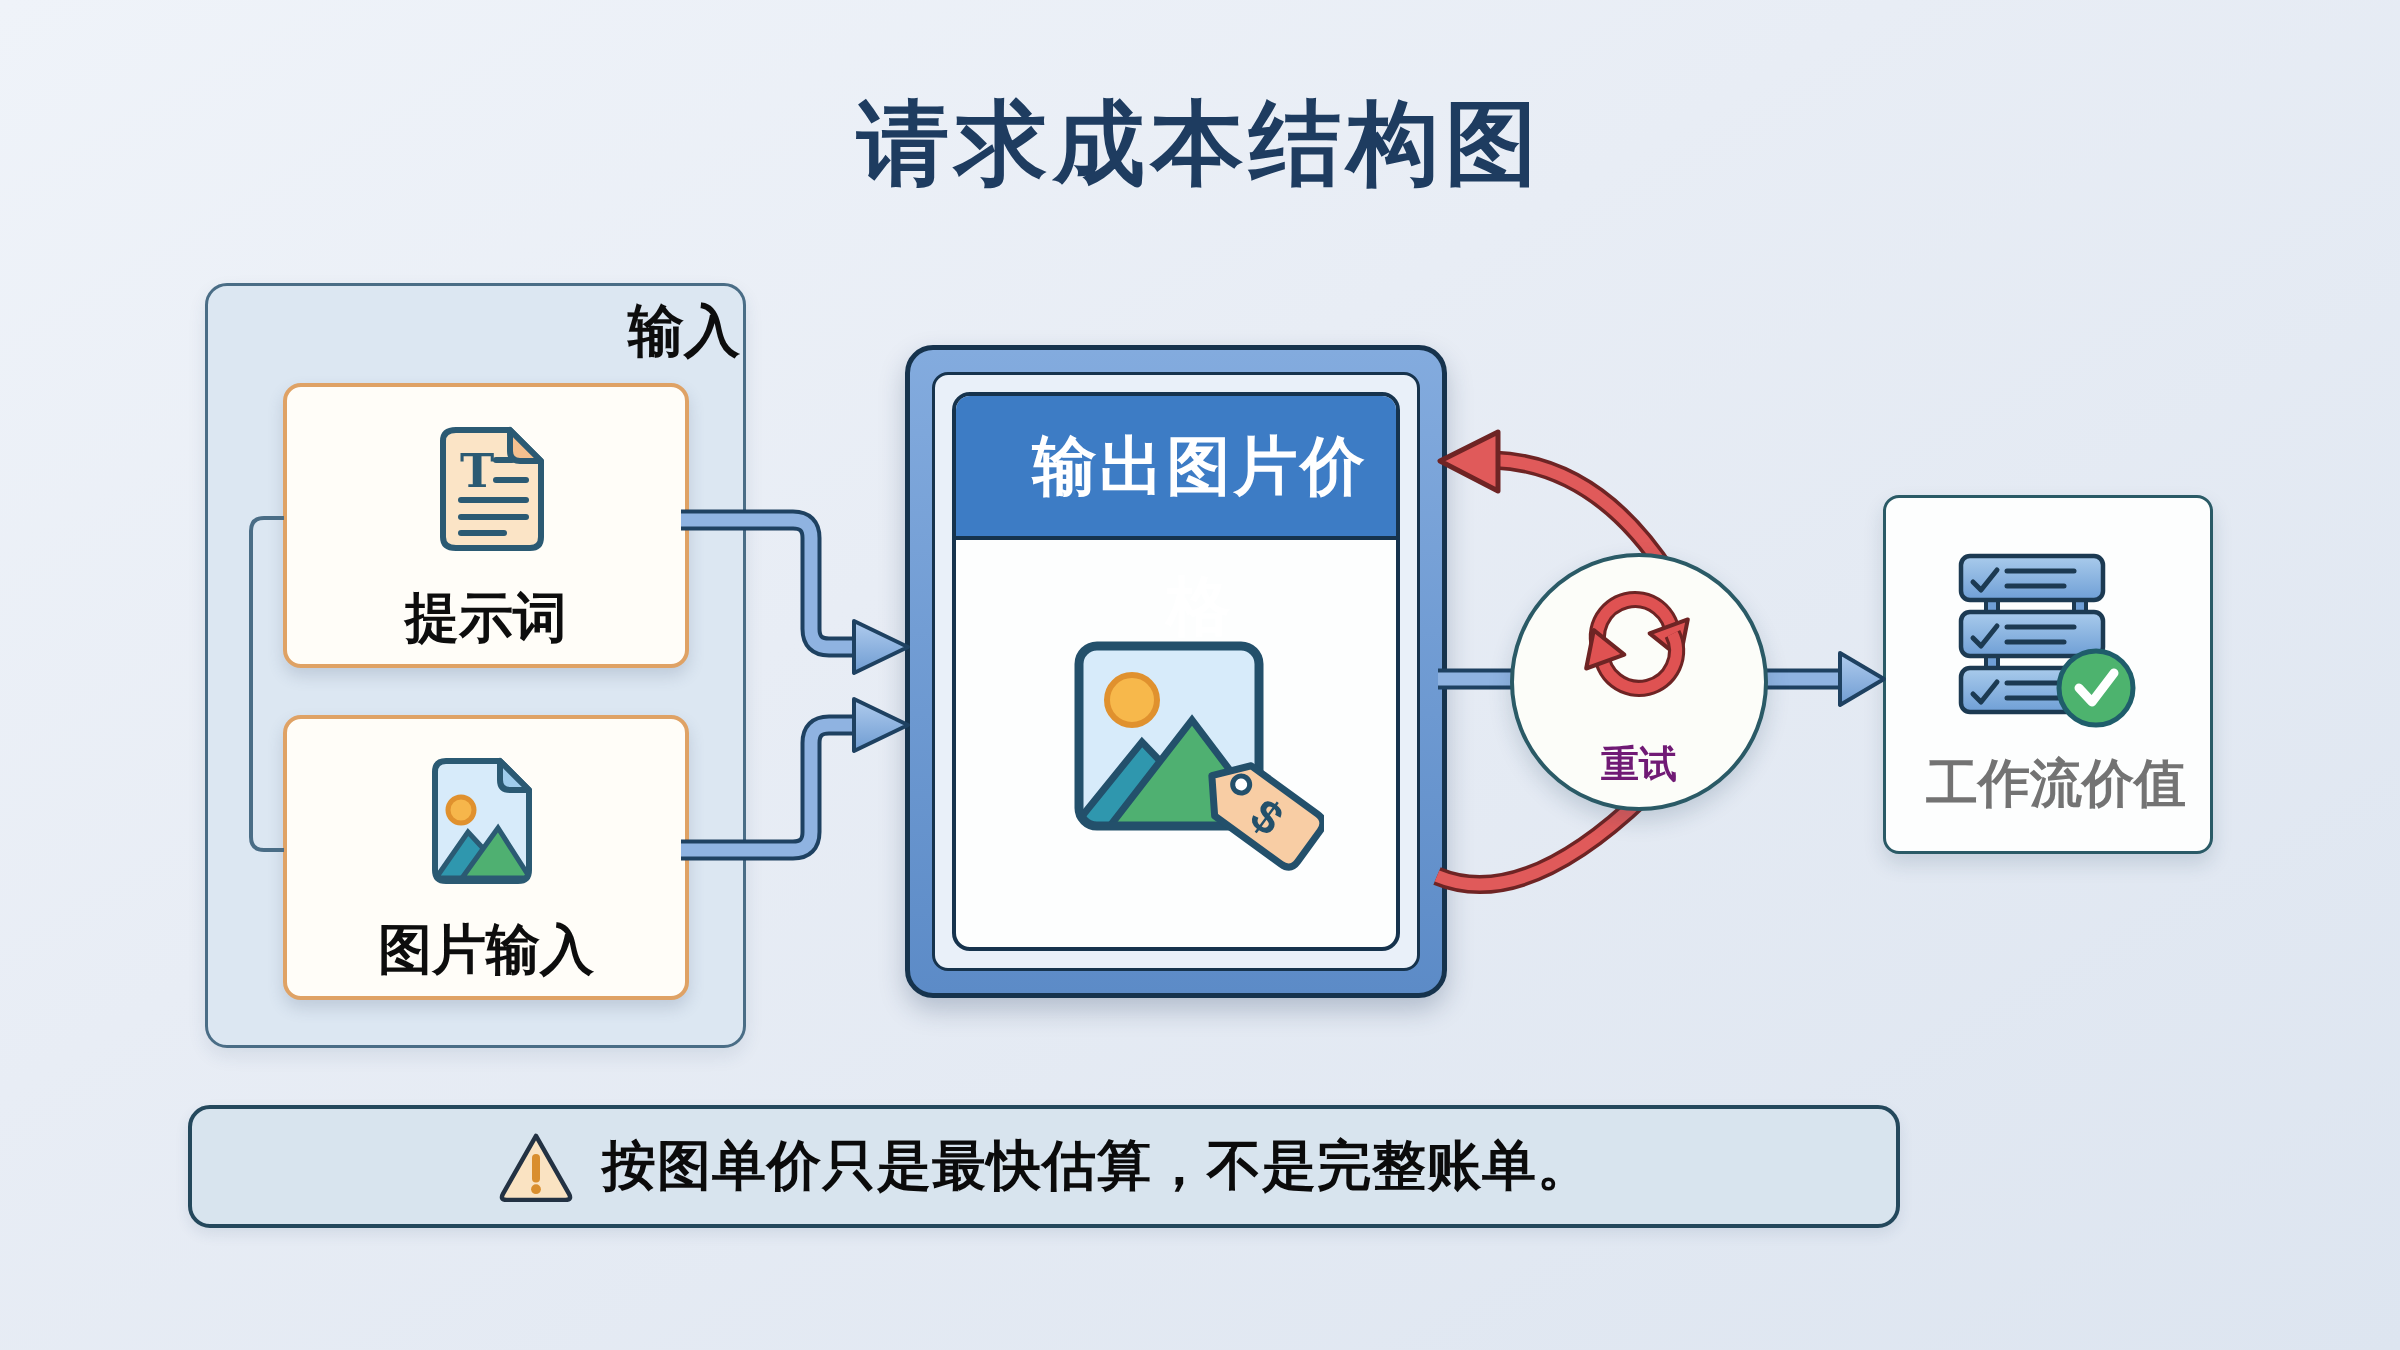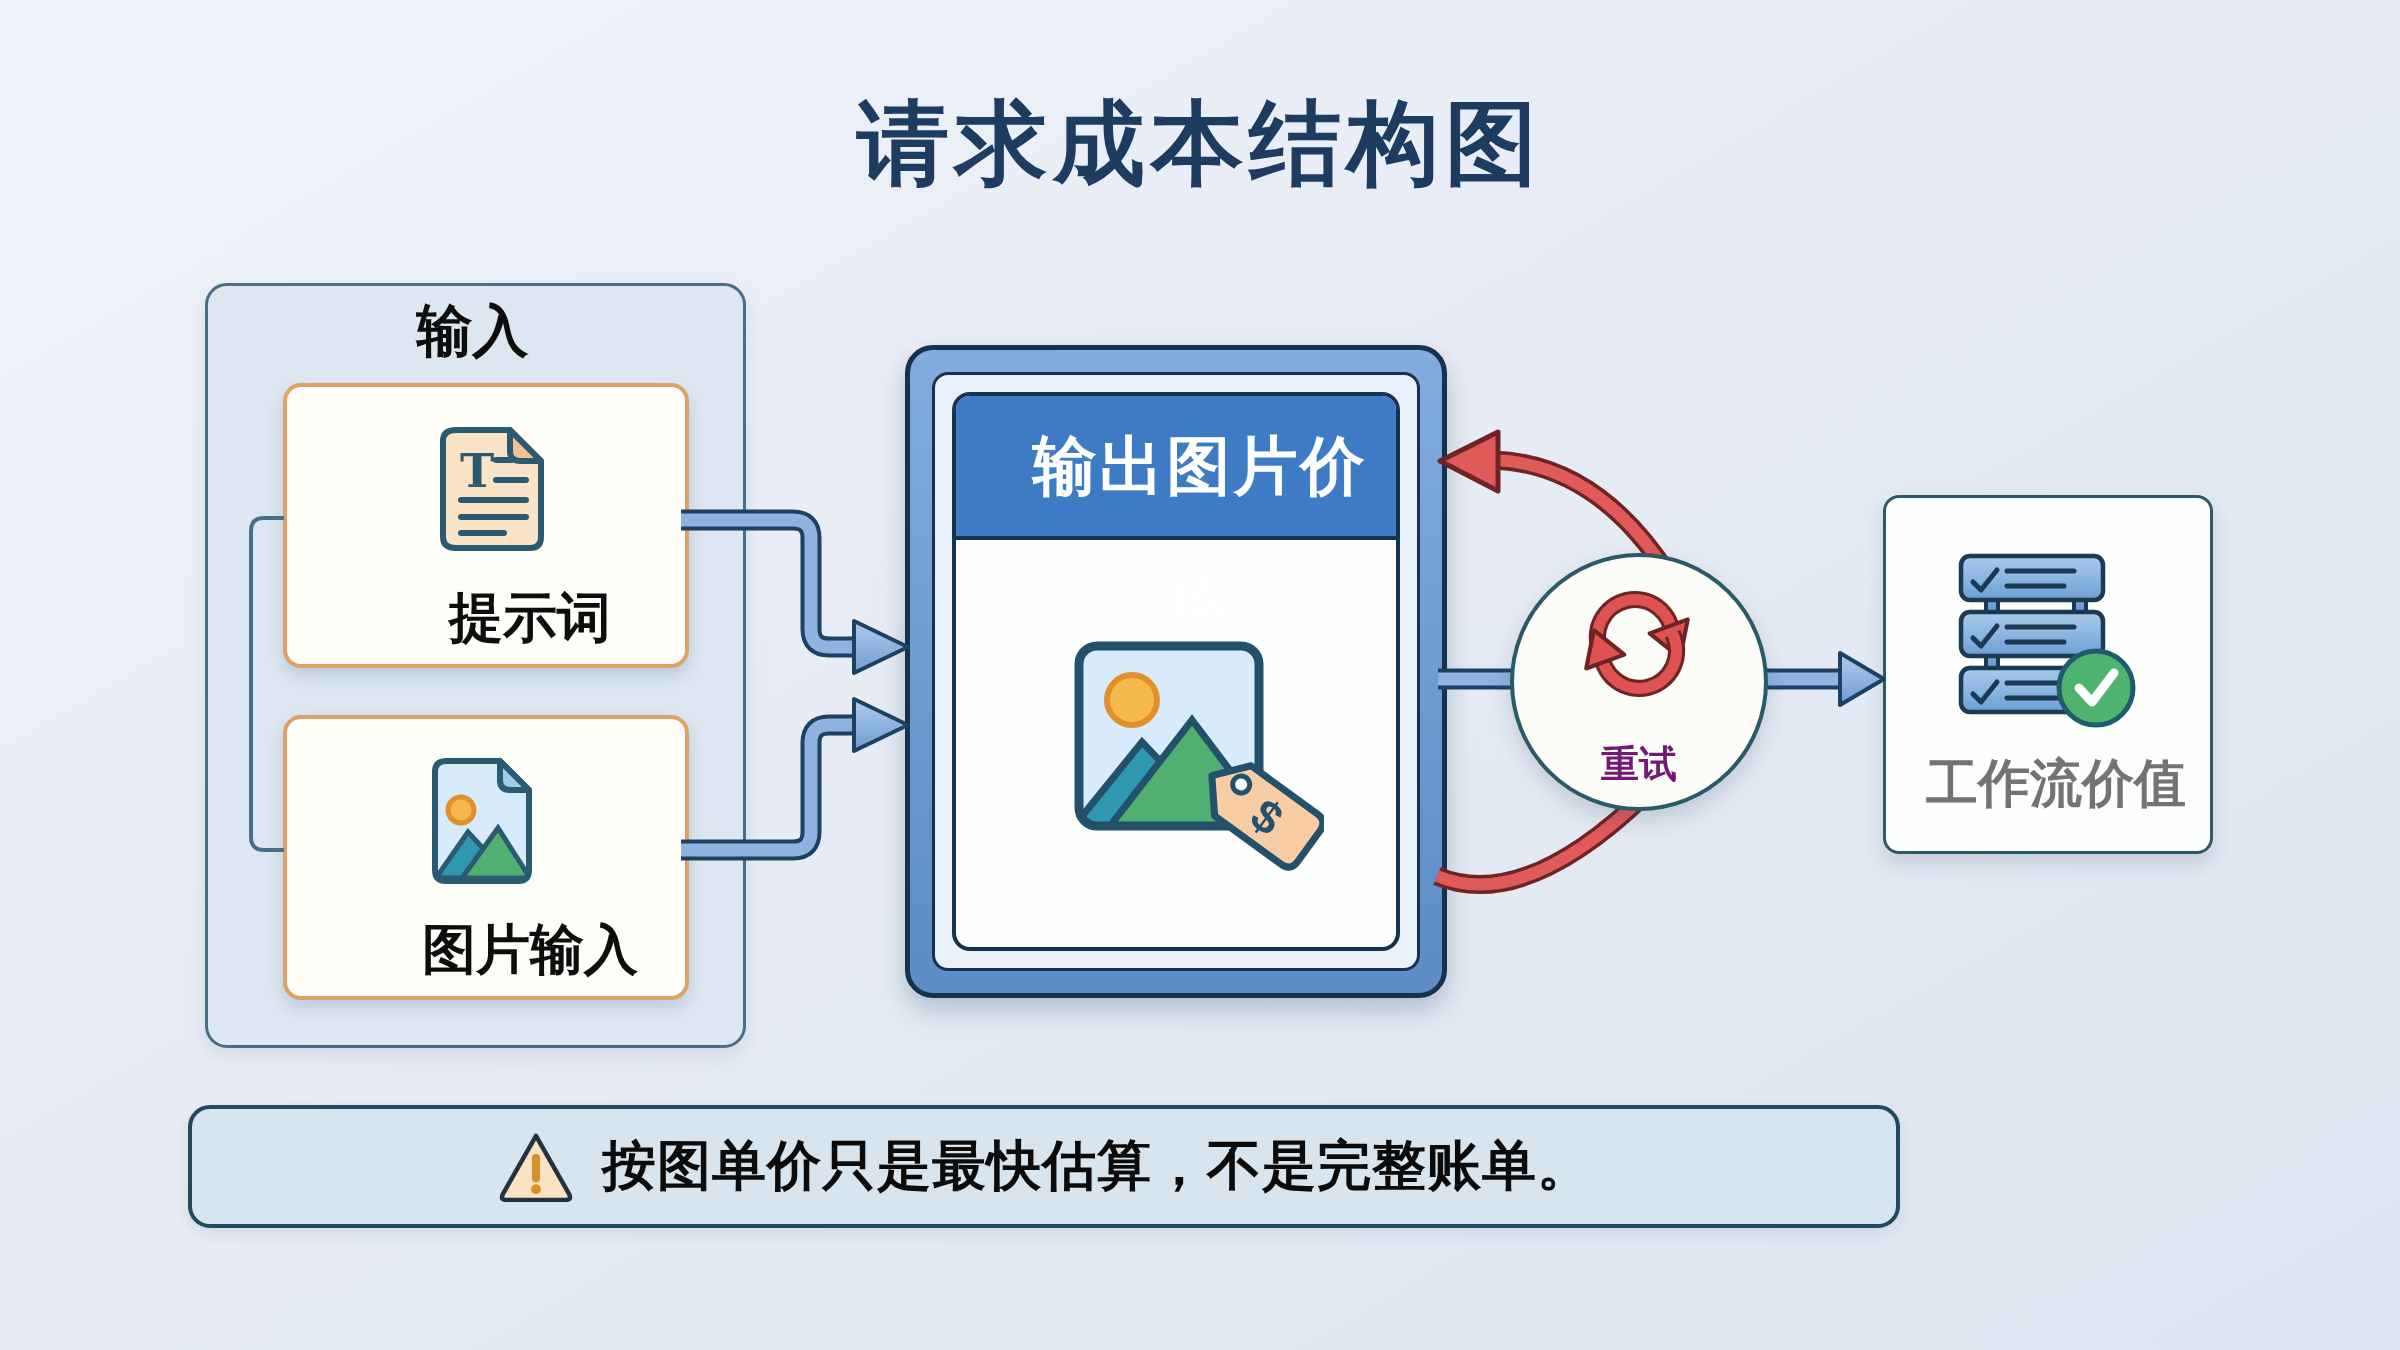--- a/index.html
+++ b/index.html
@@ -13,31 +13,31 @@
     top:82px;left:0;width:100%;text-align:center;
     font-size:92px;font-weight:800;letter-spacing:6px;color:#1e3c60;
   }
   
   .input-panel{
     left:205px;top:283px;width:535px;height:759px;
     background:#dce7f2;border:3px solid #4a6d86;border-radius:22px;
     box-shadow:0 8px 18px rgba(40,70,110,.10);
   }
   .input-label{
-    left:205px;top:294px;width:535px;text-align:center;
+    left:205px;top:294px;width:535px;text-align:right;
     font-size:56px;font-weight:800;color:#0d0d0d;
   }
   .io-card{
     width:398px;height:277px;left:283px;
     background:#fffdf8;border:4px solid #dfa265;border-radius:18px;
     box-shadow:0 8px 16px rgba(60,80,110,.18);
   }
   .io-card .card-label{
     position:absolute;bottom:20px;left:0;width:100%;text-align:center;
-    font-size:54px;font-weight:800;color:#0d0d0d;line-height:1;padding-left:44px;
+    font-size:54px;font-weight:800;color:#0d0d0d;line-height:1;
   }
   
   .output-box{
     left:905px;top:345px;width:532px;height:643px;
     background:linear-gradient(180deg,#83abde,#5c8bc7);
     border:5px solid #16334d;border-radius:28px;
     box-shadow:0 12px 26px rgba(30,55,90,.25);
   }
   .output-inner{
     position:absolute;inset:22px;background:#e9f0f9;

